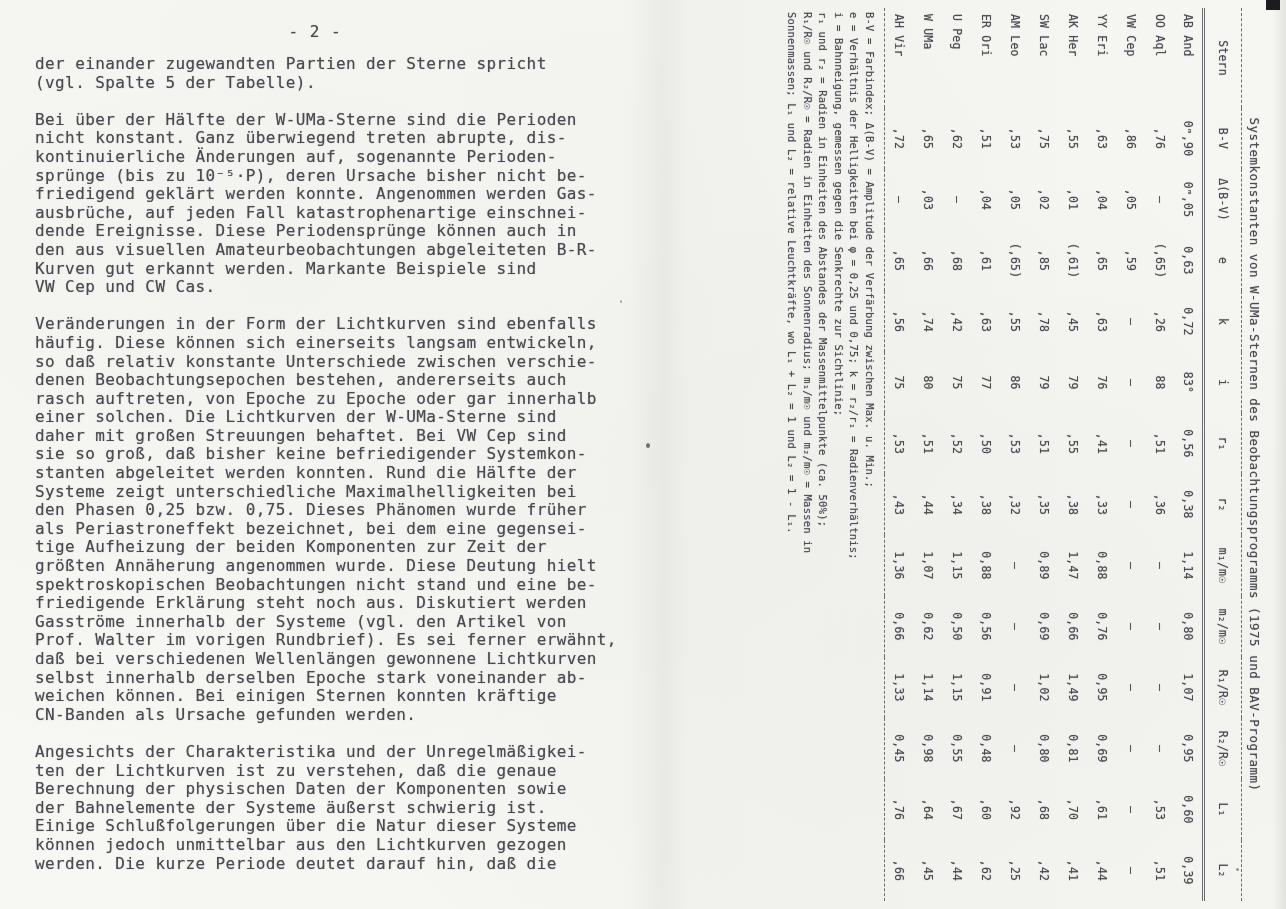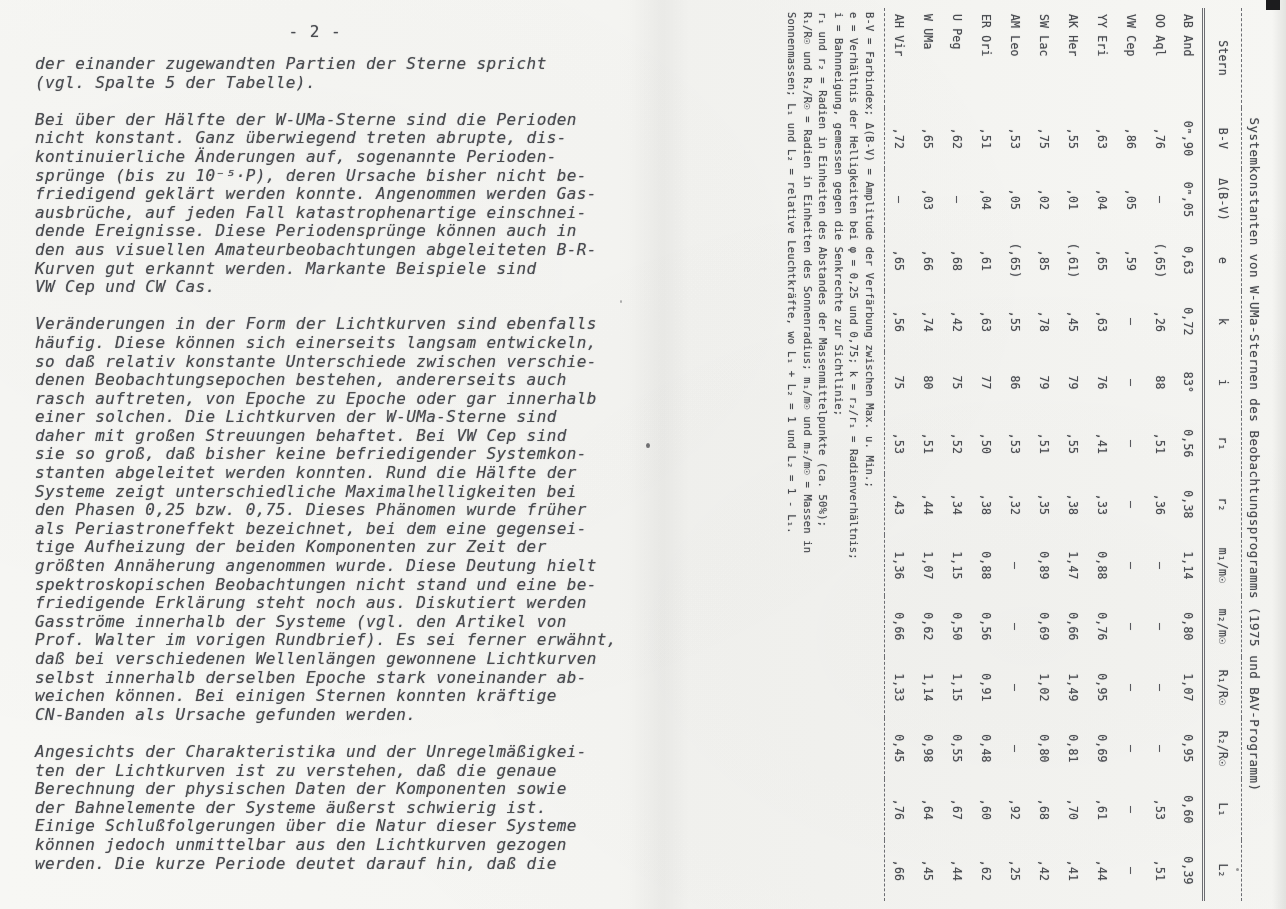--- a/index.html
+++ b/index.html
@@ -13,21 +13,21 @@
     color:#45474c;
   }
   .ink{
     color:#494b50;
     text-shadow:0 0 1px rgba(70,72,78,.55);
     filter:blur(.25px);
   }
   
   .page-left{position:absolute;left:35px;top:22px;width:600px;}
   .pageno{width:560px;text-align:center;font-size:16px;letter-spacing:1px;margin-bottom:14px;}
-  .bodytext{font-size:16px;line-height:18.6px;letter-spacing:.4px;white-space:pre;font-style:italic;}
+  .bodytext{font-size:16px;line-height:18.6px;letter-spacing:.4px;white-space:pre;}
   .para{margin:0 0 18.6px 0;}
   
   .rt-outer{position:absolute;left:692px;top:8px;width:572px;height:893px;}
   .rt-inner{
     width:893px;height:572px;
     transform:rotate(90deg) translateY(-572px);
     transform-origin:0 0;
   }
   .tbl-title{font-size:12.5px;letter-spacing:.5px;text-align:center;padding:2px 0 5px 0;}
   table.konst{border-collapse:collapse;width:100%;table-layout:fixed;}

